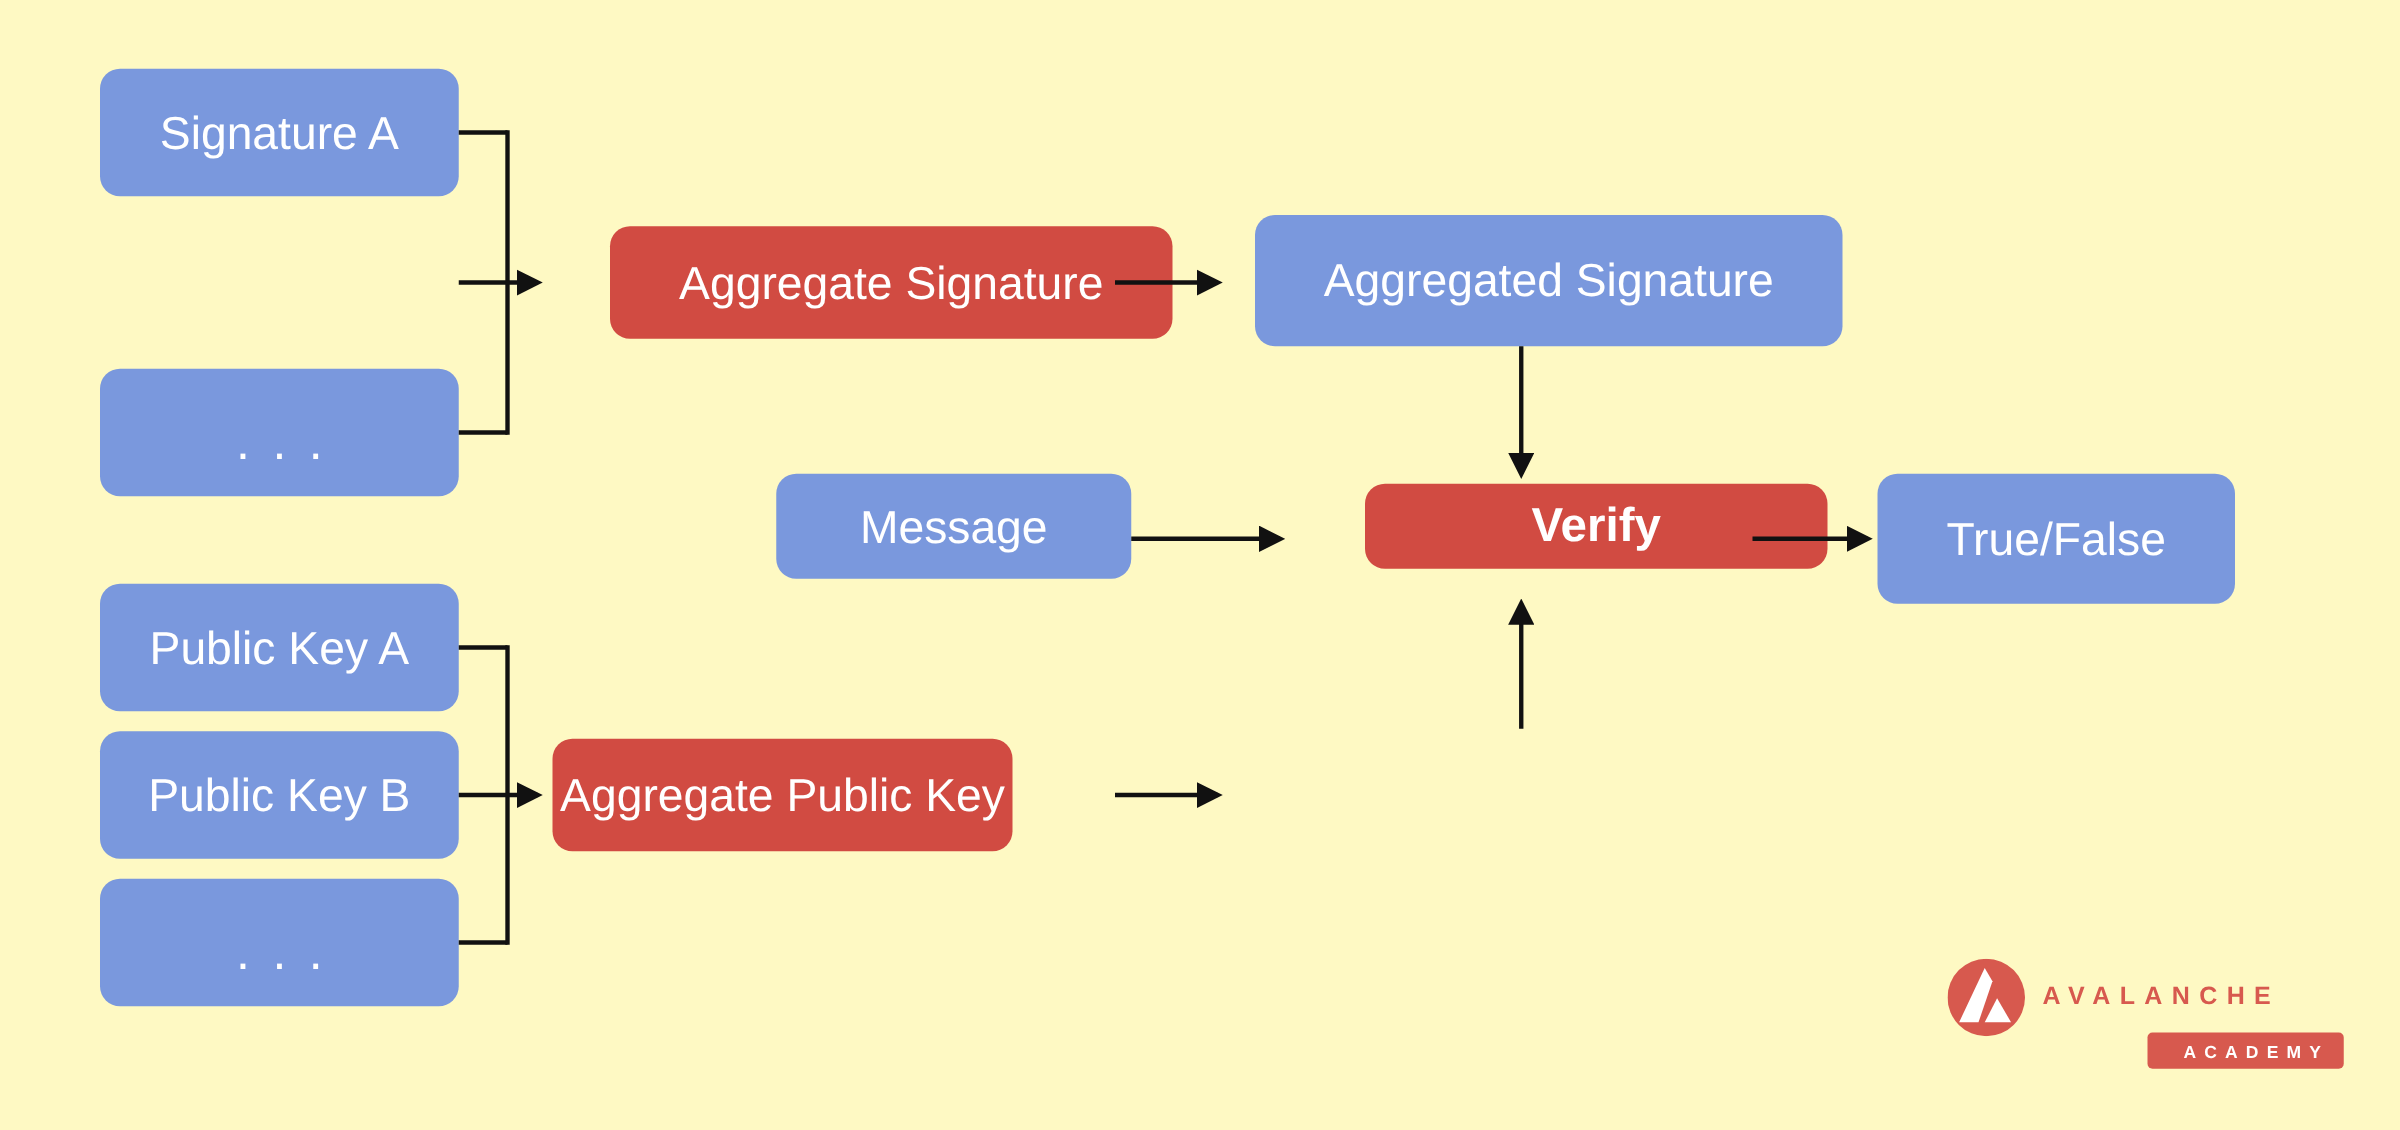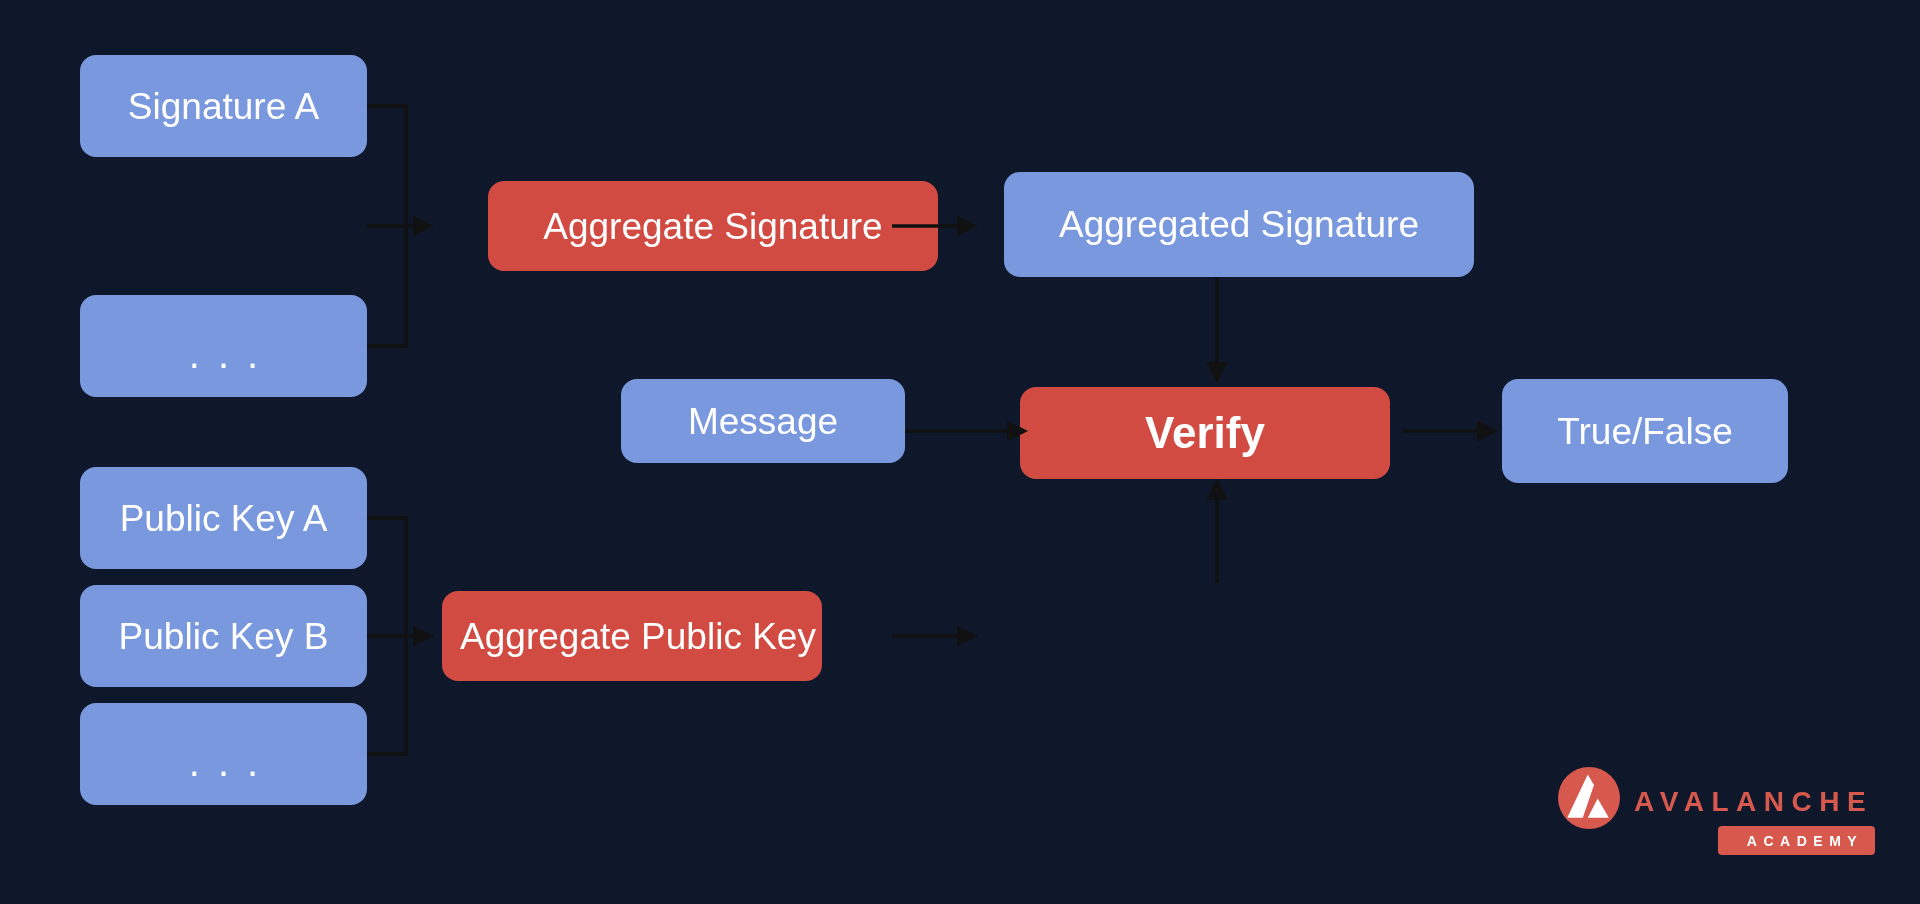--- a/index.html
+++ b/index.html
@@ -1,20 +1,20 @@
 <!DOCTYPE html>
 <html><head>
 <meta charset="utf-8">
 <style>
   html, body { margin: 0; padding: 0; background: #ffffff; }
   .canvas {
     position: relative;
     width: 1920px;
     height: 904px;
-    background: #0f172a;
+    background: #fef9c3;
     font-family: "Liberation Sans", sans-serif;
     overflow: hidden;
   }
   .node {
     position: absolute;
     border-radius: 16px;
     display: flex;
     align-items: center;
     justify-content: center;
     color: #ffffff;
@@ -30,43 +30,43 @@
   #node-signature-b   { left: 80px;  top: 175px; width: 287px; height: 102px; }
   #node-signatures-more { left: 80px; top: 295px; width: 287px; height: 102px; }
   #node-public-key-a  { left: 80px;  top: 467px; width: 287px; height: 102px; }
   #node-public-key-b  { left: 80px;  top: 585px; width: 287px; height: 102px; }
   #node-public-keys-more { left: 80px; top: 703px; width: 287px; height: 102px; }
 
   .dots-label { letter-spacing: 18px; padding-left: 18px; transform: translateY(8px); font-size: 40px; }
 
   
   #node-aggregate-signature  { left: 442px; top: 181px; width: 450px; height: 90px; margin-left: 46px; }
-  #node-aggregate-public-key { left: 442px; top: 591px; width: 368px; height: 90px; padding-left: 12px; }
+  #node-aggregate-public-key { left: 442px; top: 591px; width: 368px; height: 90px; }
 
   
   #node-aggregated-signature  { left: 982px; top: 172px; width: 470px; height: 105px; margin-left: 22px; }
   #node-aggregated-public-key { left: 982px; top: 583px; width: 470px; height: 105px; }
 
   
   #node-message    { left: 621px;  top: 379px; width: 284px; height: 84px; }
-  #node-verify     { left: 1020px; top: 387px; width: 370px; height: 92px; font-weight: bold; font-size: 44px; }
+  #node-verify     { left: 1092px; top: 387px; width: 370px; height: 68px; font-weight: bold; font-size: 38px; }
   #node-true-false { left: 1502px; top: 379px; width: 286px; height: 104px; text-align: center; }
 
   .connector-layer {
     position: absolute;
     left: 0; top: 0;
     pointer-events: none;
   }
 
   
   #logo { position: absolute; left: 1548px; top: 763px; width: 350px; height: 105px; }
   #logo-mark { position: absolute; left: 10px; top: 4px; width: 62px; height: 62px; }
   #logo-wordmark {
     position: absolute; left: 86px; top: 23px;
-    font-size: 28px; font-weight: 600; letter-spacing: 7.5px;
+    font-size: 20px; font-weight: 600; letter-spacing: 7.5px;
     color: #D7594E; white-space: nowrap;
   }
   #logo-badge {
     position: absolute; left: 170px; top: 63px; width: 157px; height: 29px;
     background: #D7594E; border-radius: 4px;
     display: flex; align-items: center; justify-content: center;
     color: #ffffff; font-size: 14px; font-weight: bold; letter-spacing: 6.5px;
     padding-left: 17px; box-sizing: border-box; white-space: nowrap;
   }
 </style>

